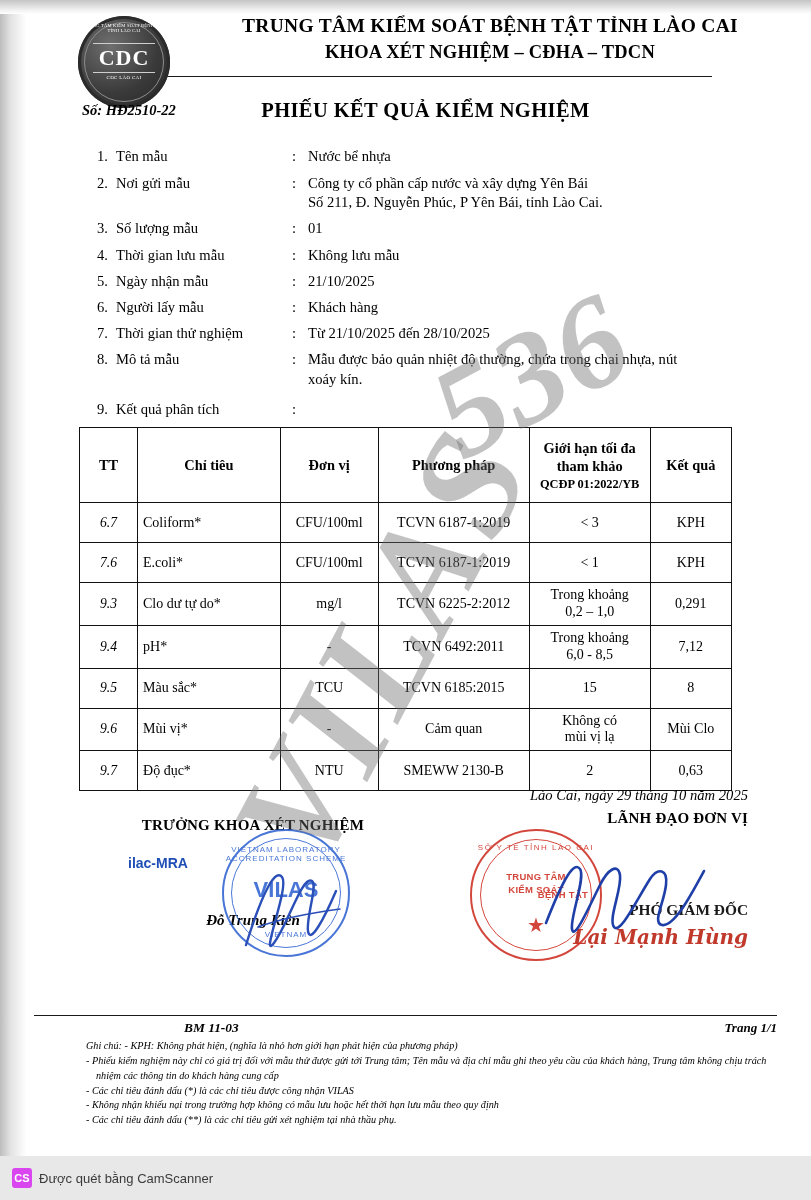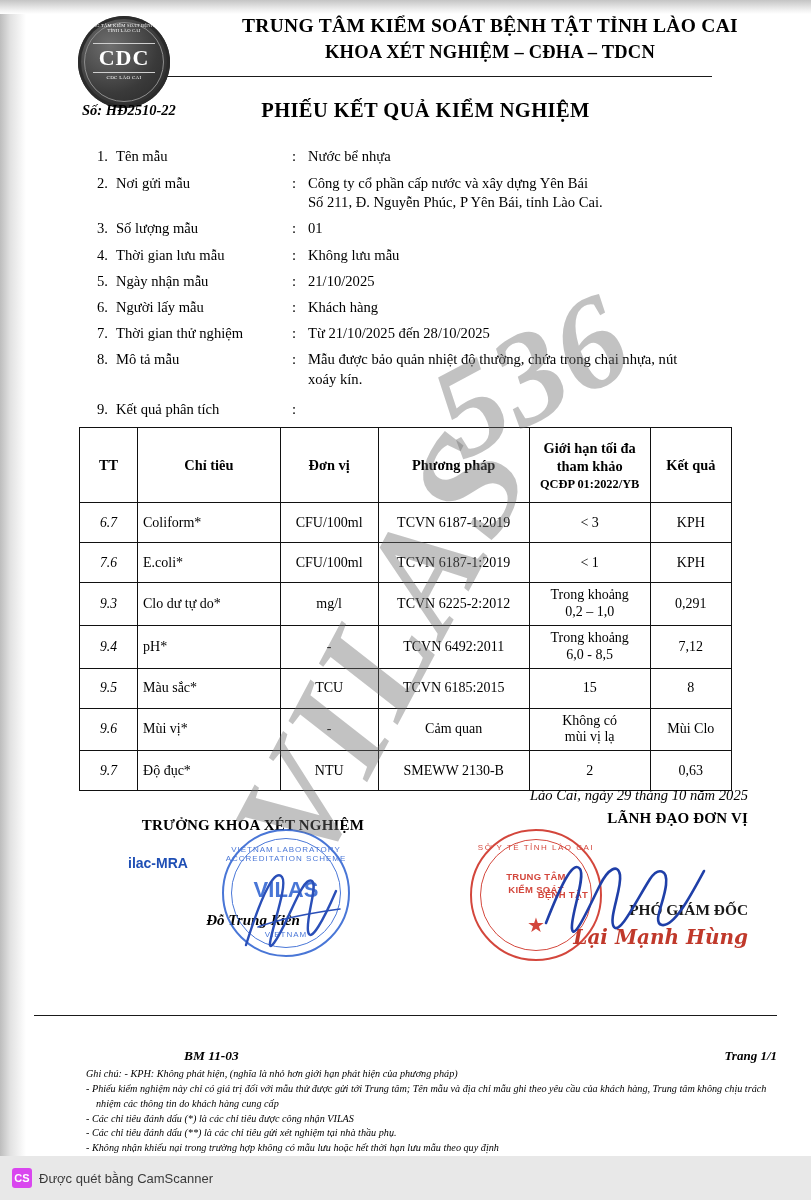--- a/index.html
+++ b/index.html
@@ -432,21 +432,21 @@
   }
   .footer-row {
     display: flex;
     justify-content: space-between;
     align-items: baseline;
     font-size: 13.4px;
     font-style: italic;
     font-weight: bold;
   }
   .bm-code { margin-left: 150px; }
-  .page-no { font-size: 13px; margin-top: 28px; }
+  .page-no { font-size: 13px; }
   .notes {
     margin-top: 3px;
     font-size: 10.2px;
     font-style: italic;
     line-height: 1.45;
     padding-left: 52px;
   }
   .notes .note-first { text-indent: -18px; padding-left: 18px; }
   .notes div { text-indent: -10px; padding-left: 10px; }
 
@@ -713,22 +713,22 @@
       <div class="bm-code">BM 11-03</div>
       <div class="page-no">Trang 1/1</div>
     </div>
     <div class="notes">
       <div class="note-first">
         <span>Ghi chú:</span>
         <span>- KPH: Không phát hiện, (nghĩa là nhỏ hơn giới hạn phát hiện của phương pháp)</span>
       </div>
       <div>- Phiếu kiểm nghiệm này chỉ có giá trị đối với mẫu thử được gửi tới Trung tâm; Tên mẫu và địa chỉ mẫu ghi theo yêu cầu của khách hàng, Trung tâm không chịu trách nhiệm các thông tin do khách hàng cung cấp</div>
       <div>- Các chỉ tiêu đánh dấu (*) là các chỉ tiêu được công nhận VILAS</div>
+      <div>- Không nhận khiếu nại trong trường hợp không có mẫu lưu hoặc hết thời hạn lưu mẫu theo quy định</div>
       <div>- Các chỉ tiêu đánh dấu (**) là các chỉ tiêu gửi xét nghiệm tại nhà thầu phụ.</div>
-      <div>- Không nhận khiếu nại trong trường hợp không có mẫu lưu hoặc hết thời hạn lưu mẫu theo quy định</div>
     </div>
   </div>
 
   <div class="watermark">
     <div class="wm-text wm-vilas">VILAS</div>
     <div class="wm-text wm-536">536</div>
   </div>
 
   <div class="scan-shade-bottom"></div>
 

